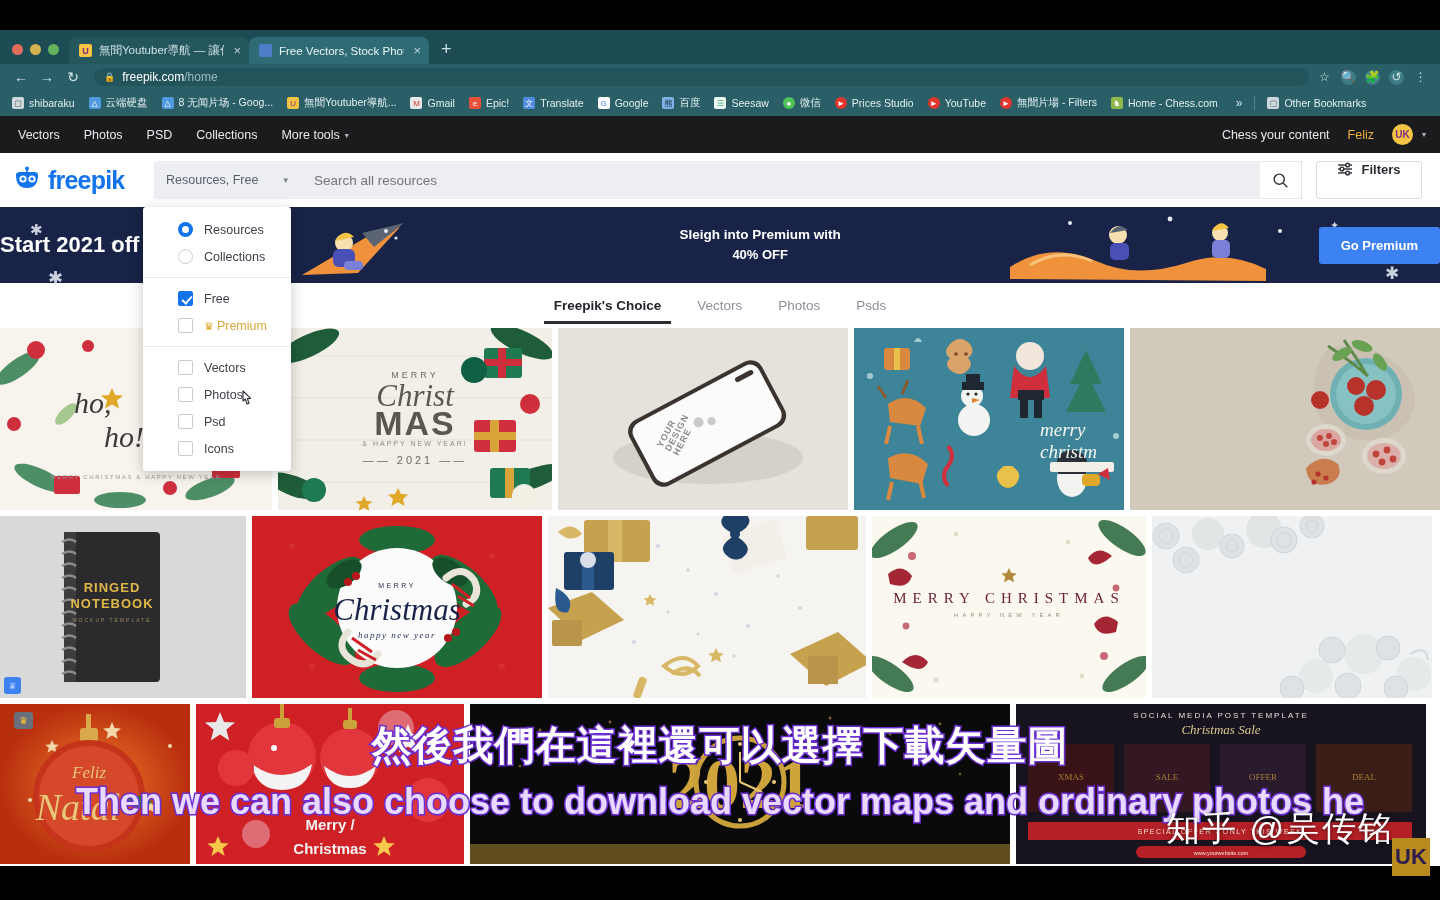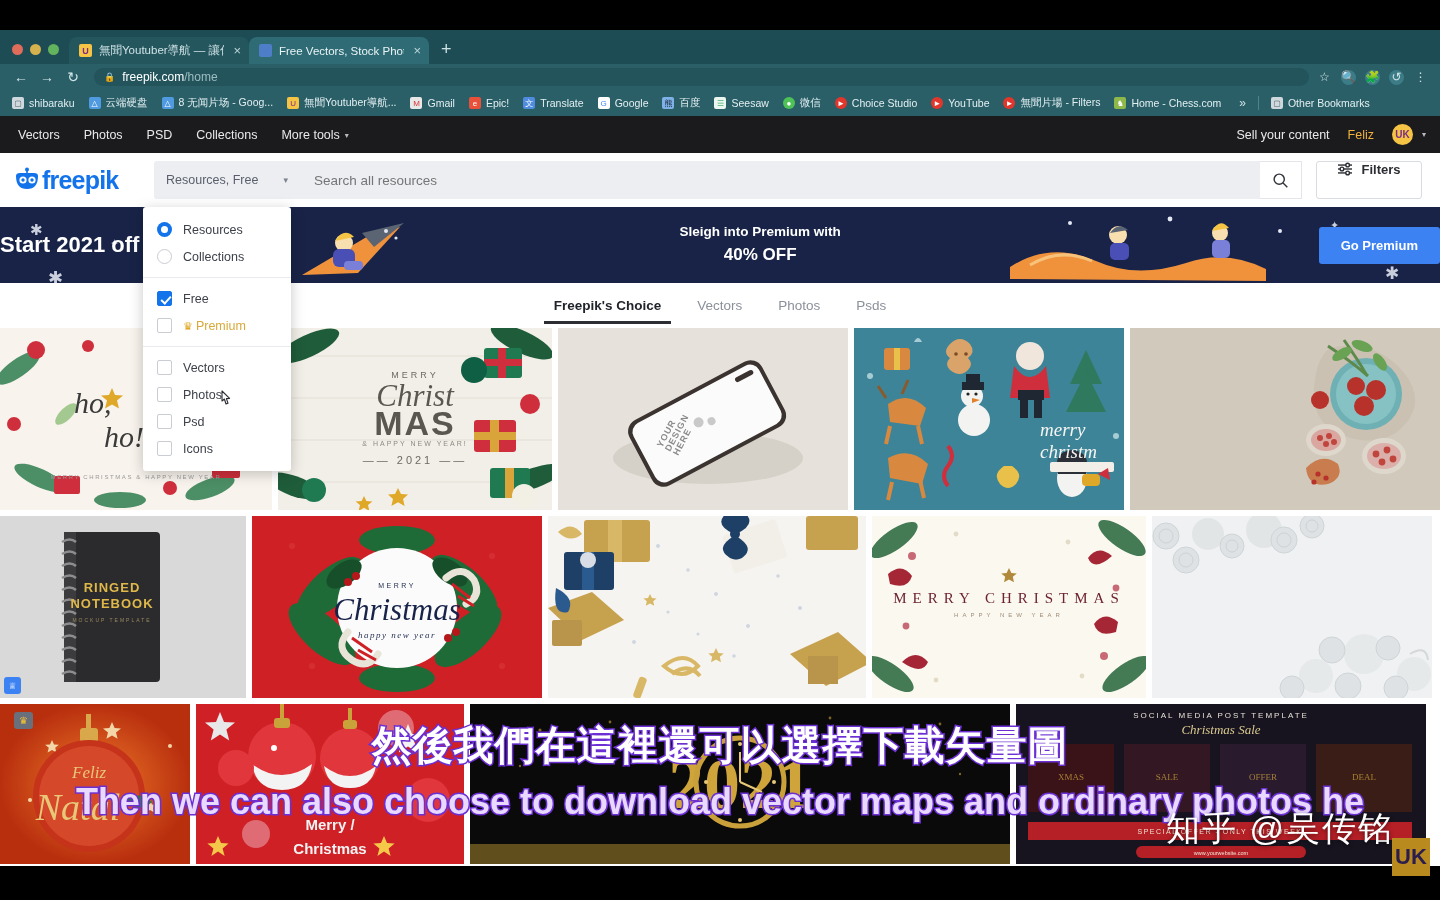--- a/index.html
+++ b/index.html
@@ -78,21 +78,21 @@
   .fp-prices { color:#f0b23c; }
   .fp-avatar { width:21px; height:21px; border-radius:50%; background:#f6c445; display:flex;
      align-items:center; justify-content:center; font-size:10px; font-weight:bold; color:#7b2d86; }
   .caret { display:inline-block; margin-left:5px; font-size:8px; color:#b9b9c0; vertical-align:middle; }
 
   
   .fp-header {
     position:absolute; top:153px; left:0; width:1440px; height:54px;
     background:#fff; display:flex; align-items:center; padding:0 12px; z-index:20;
   }
-  .fp-logo { display:flex; align-items:flex-end; width:130px; }
+  .fp-logo { display:flex; align-items:flex-start; gap:6px; width:130px; }
   .fp-logo .mark { width:30px; height:28px; position:relative; }
   .fp-logo .wordmark { font-size:25px; font-weight:bold; color:#1273eb; letter-spacing:-0.8px; }
   .searchwrap { flex:1; display:flex; height:38px; margin-left:12px; position:relative; }
   .select-pill {
     width:146px; background:#eceef2; border-radius:3px 0 0 3px;
     display:flex; align-items:center; justify-content:space-between; padding:5px 12px;
     font-size:12.5px; color:#5a5f6b;
   }
   .search-field {
     flex:1; background:#eceef2; display:flex; align-items:center; padding-left:14px;
@@ -107,21 +107,21 @@
     background:#fff; display:flex; align-items:flex-start; justify-content:center; gap:8px;
     font-size:13px; font-weight:bold; color:#2b2d33;
   }
 
   
   .dropdown {
     position:absolute; top:207px; left:143px; width:148px;
     background:#fff; border-radius:3px; box-shadow:0 3px 14px rgba(0,0,0,.22);
     z-index:50; padding:6px 0; font-size:12.5px; color:#3d4149;
   }
-  .dd-group { padding:3px 0; }
+  .dd-group { padding:3px 0;margin-left:21px; }
   .dd-sep { height:1px; background:#e8eaee; margin:4px 0; }
   .dd-row { display:flex; align-items:center; gap:11px; padding:6px 14px; position:relative; }
   .radio { width:15px; height:15px; border-radius:50%; border:1px solid #c9ccd3; flex:0 0 15px; background:#fff; }
   .radio.on { border:none; background:#1273eb; position:relative; }
   .radio.on::after{ content:""; position:absolute; inset:4px; border-radius:50%; background:#fff; }
   .cbox { width:15px; height:15px; border-radius:2px; border:1px solid #c9ccd3; flex:0 0 15px; background:#fff; }
   .cbox.on { background:#1273eb; border-color:#1273eb; position:relative; }
   .cbox.on::after{ content:""; position:absolute; left:4.5px; top:1.5px; width:4px; height:8px;
      border:solid #fff; border-width:0 2px 2px 0; transform:rotate(42deg); }
   .dd-row.premium .lbl { color:#d9a93a; }
@@ -129,21 +129,21 @@
   .cursor-hand { position:absolute; left:76px; top:9px; font-size:15px; color:#333; }
 
   
   .banner {
     position:absolute; top:207px; left:0; width:1440px; height:76px;
     background:#182347; overflow:hidden;
   }
   .banner-inner { position:absolute; inset:0; display:flex; align-items:center; justify-content:space-between; gap:54px; }
   .banner-h1 { font-size:22px; font-weight:bold; color:#fff; }
   .banner-sub { text-align:center; color:#fff; font-size:13.5px; font-weight:bold; line-height:1.5; }
-  .banner-sub .big { font-size:17px; }
+  .banner-sub .big { font-size:13px; }
   .go-premium {
     background:#3d82f2; color:#fff; font-size:13px; font-weight:bold;
     padding:11px 22px; border-radius:3px;
   }
   .snow { position:absolute; color:#e9eef8; font-size:13px; opacity:.85; }
 
   
   .fp-tabs {
     position:absolute; top:283px; left:0; width:1440px; height:45px; background:#fff;
     display:flex; align-items:center; justify-content:center; gap:28px;
@@ -279,21 +279,21 @@
     <div class="bm">
         <span class="bi" style="background:#eaf6ef;color:#4db37a">☰</span>
         <span>Seesaw</span>
       </div>
     <div class="bm">
         <span class="bi" style="background:#4ec257;border-radius:50%">●</span>
         <span>微信</span>
       </div>
     <div class="bm">
         <span class="bi" style="background:#e0362c;border-radius:50%">►</span>
-        <span>Choice Studio</span>
+        <span>Prices Studio</span>
       </div>
     <div class="bm">
         <span class="bi" style="background:#e0362c;border-radius:50%">►</span>
         <span>YouTube</span>
       </div>
     <div class="bm">
         <span class="bi" style="background:#e0362c;border-radius:50%">►</span>
         <span>無聞片場 - Filters</span>
       </div>
     <div class="bm">
@@ -309,21 +309,21 @@
   </div>
 
   <div class="fp-topnav">
     <span class="nav-item">Vectors</span>
     <span class="nav-item">Photos</span>
     <span class="nav-item">PSD</span>
     <span class="nav-item">Collections</span>
     <span class="nav-item"><span>More tools</span><span class="caret">▾</span></span>
     <span class="fp-spacer"></span>
     <span class="fp-right">
-      <span>Sell your content</span>
+      <span>Chess your content</span>
       <span class="fp-prices">Feliz</span>
       <span style="display:flex;align-items:center;gap:4px;">
         <span class="fp-avatar">UK</span>
         <span class="caret">▾</span>
       </span>
     </span>
   </div>
 
   <div class="fp-header">
     <div class="fp-logo">

